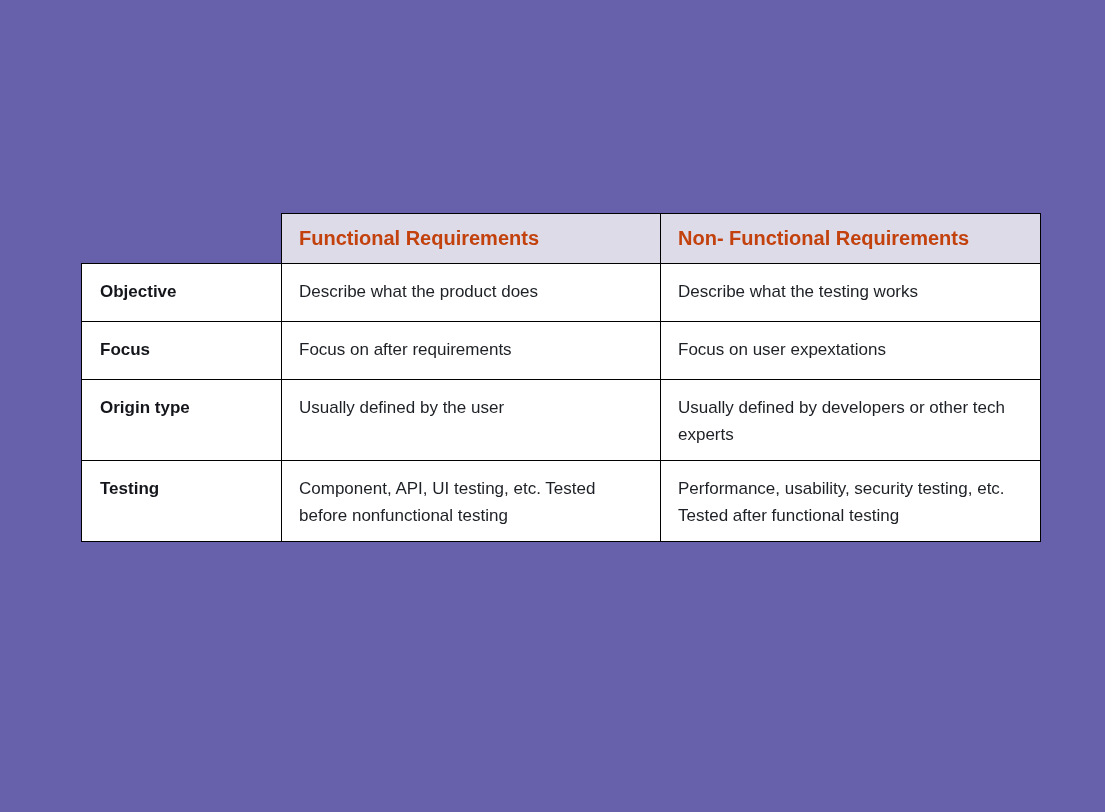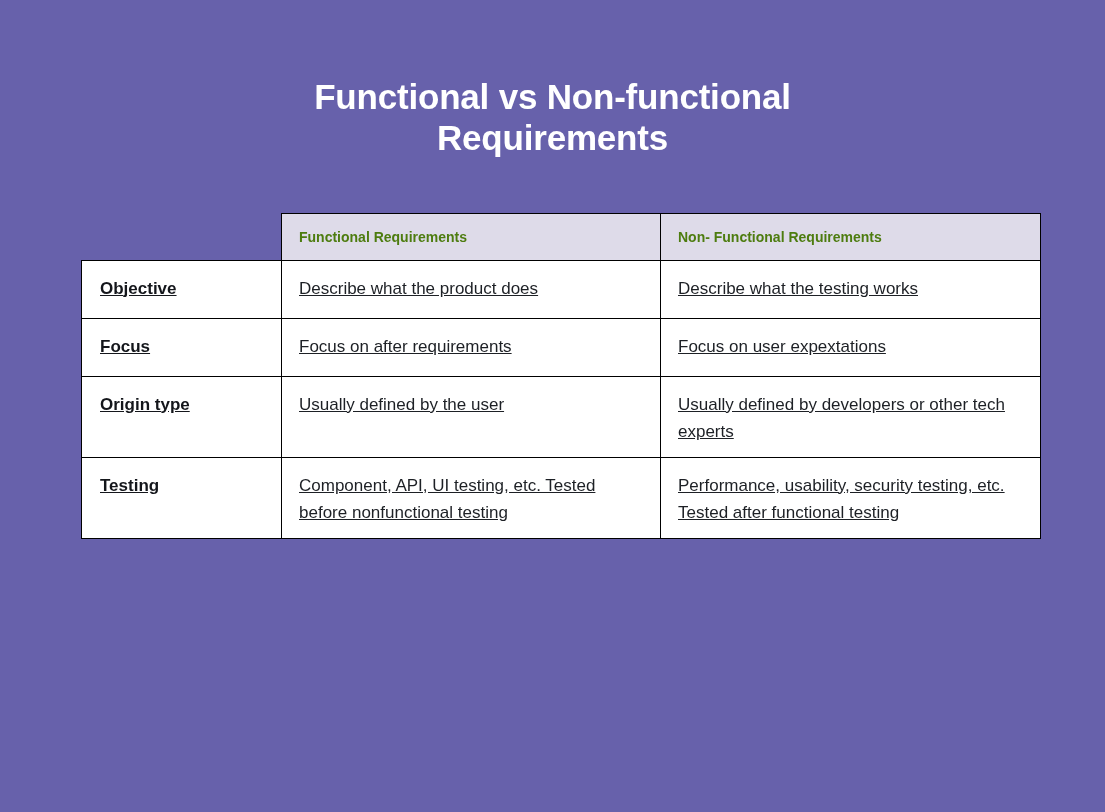--- a/index.html
+++ b/index.html
@@ -59,61 +59,56 @@
   table.cmp thead th.spacer {
     background: transparent;
     border: none;
     padding: 0;
     height: 46px;
   }
 
   table.cmp thead th.head {
     background: #dedbe9;
     border: 1.5px solid #000000;
-    color: #4d7c0f;
-    font-size: 14px;
+    color: #c2410c;
+    font-size: 20px;
     font-weight: bold;
     text-align: left;
     padding: 13px 0 13px 17px;
     height: 46px;
     box-sizing: border-box;
     vertical-align: middle;
   }
 
   table.cmp tbody td {
     border: 1.5px solid #000000;
     background: #ffffff;
     color: #1d2025;
     font-size: 17px;
     line-height: 27px;
     text-align: left;
     vertical-align: top;
     padding: 14px 20px 12px 17px;
     box-sizing: border-box;
-    text-decoration: underline;
   }
 
   table.cmp tbody td.label {
     font-weight: bold;
     color: #14161b;
     padding-left: 18px;
   }
 
   table.cmp tbody tr.short td { height: 58px; }
   table.cmp tbody tr.tall  td { height: 77px; margin-left: 20px; }
 </style>
 </head>
 <body>
 
 <div class="page">
 
-  <div class="title">
-    <span class="line">Functional vs Non-functional</span>
-    <span class="line">Requirements</span>
-  </div>
 
   <div class="table-wrap">
     <table class="cmp">
       <colgroup>
         <col class="c-label">
         <col class="c-func">
         <col class="c-nonf">
       </colgroup>
       <thead>
         <tr>

